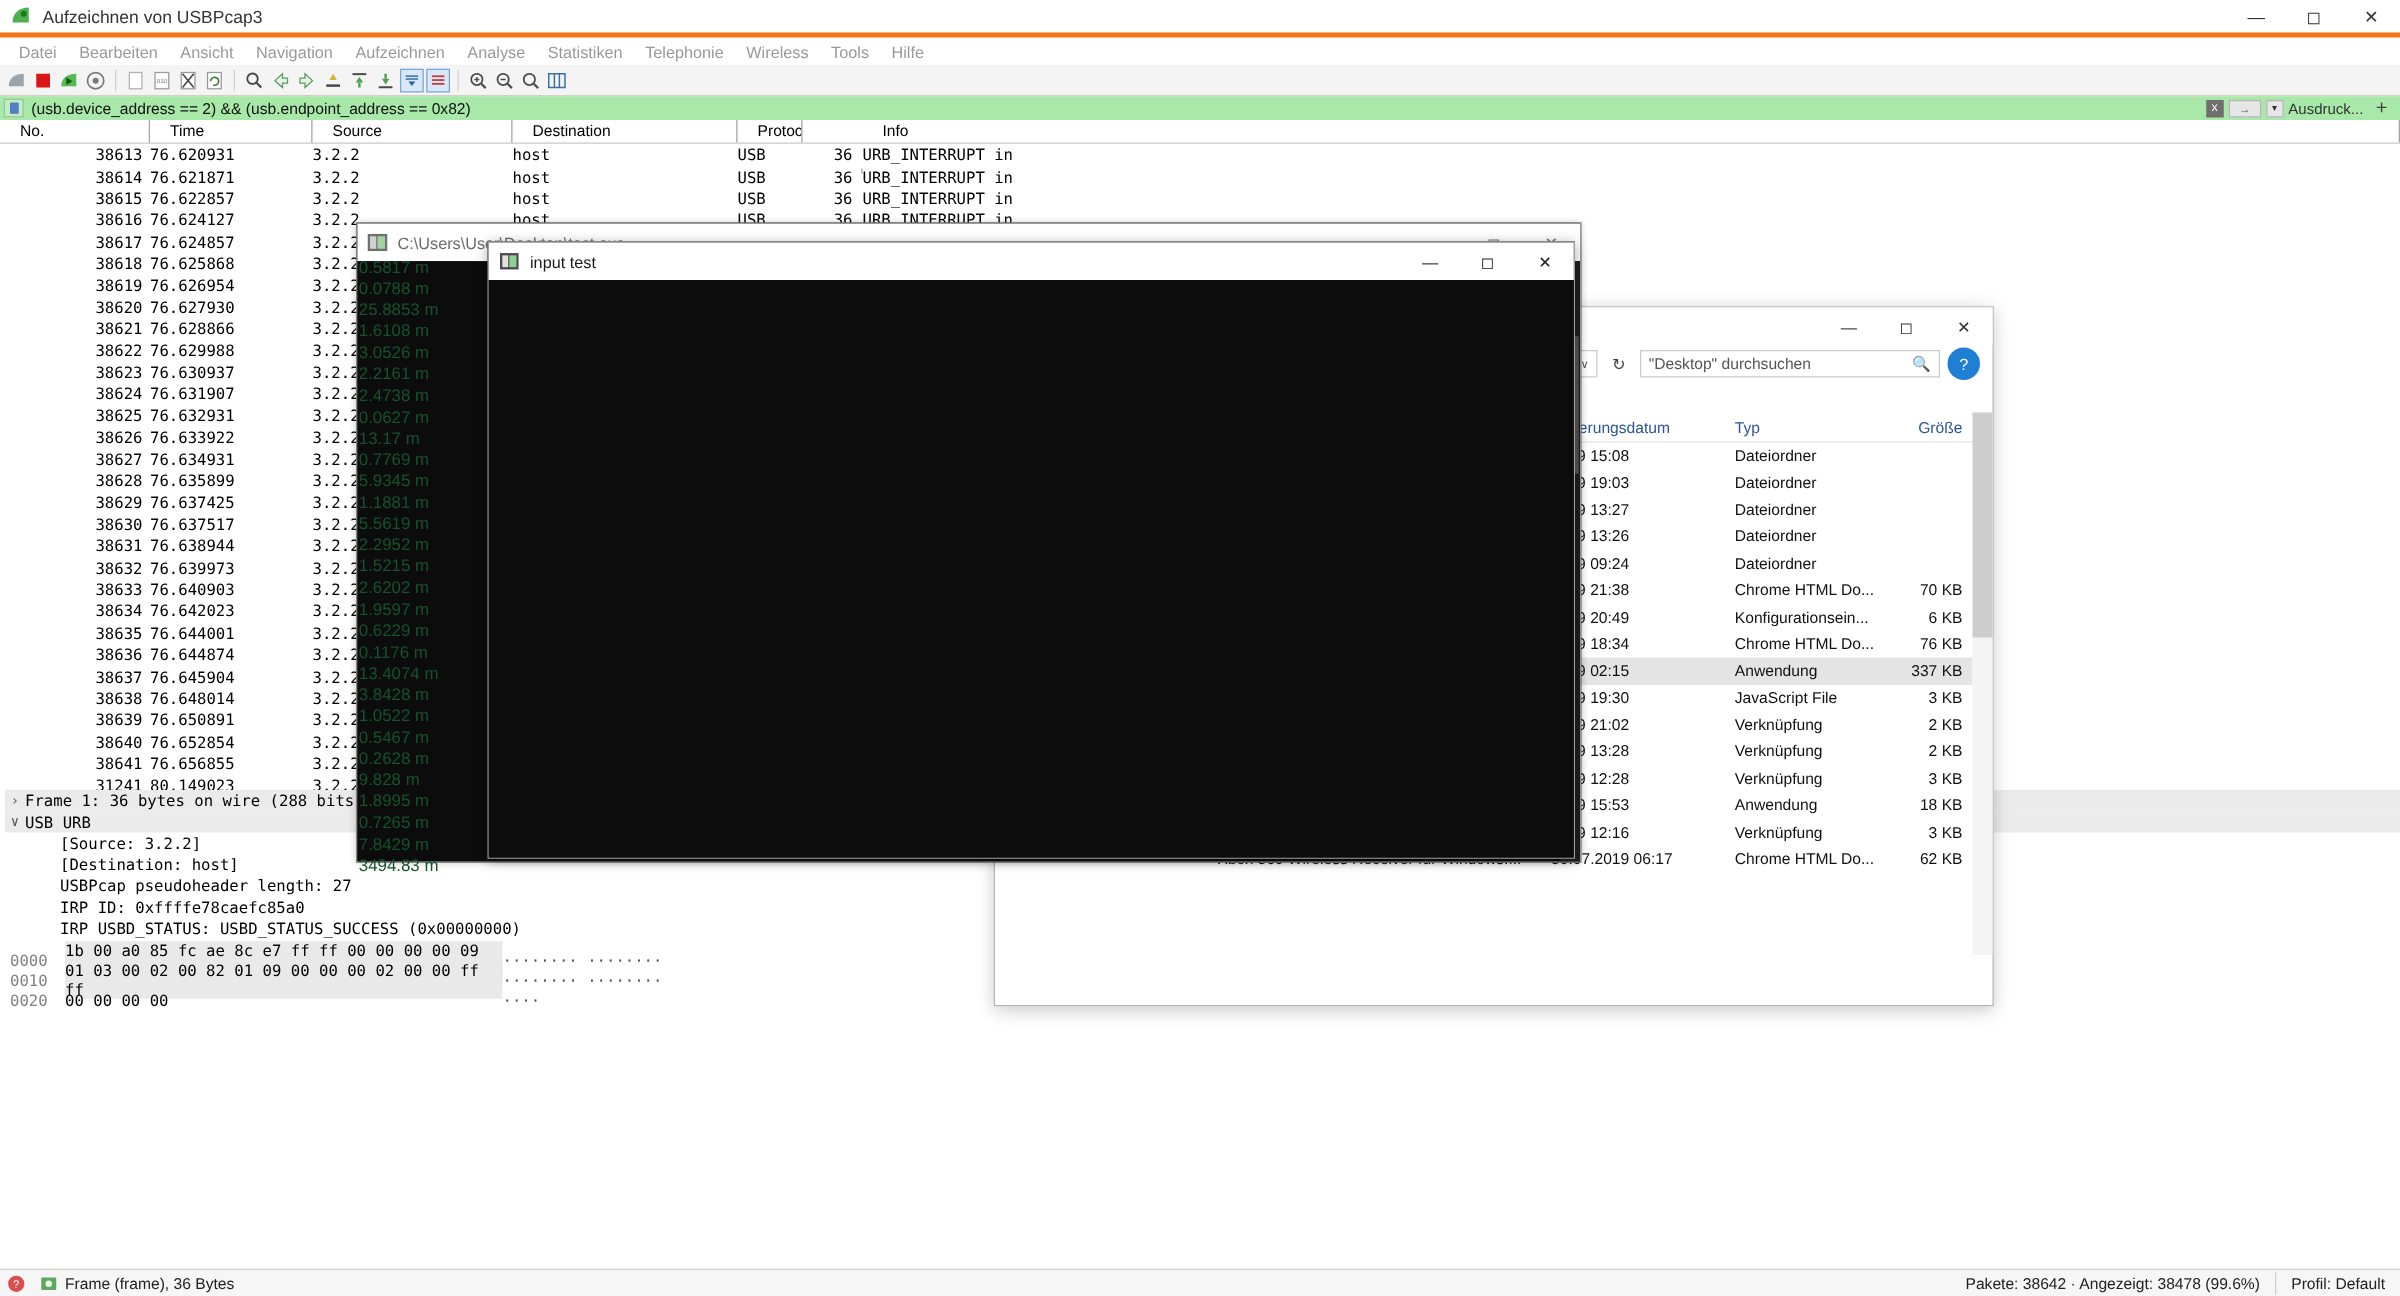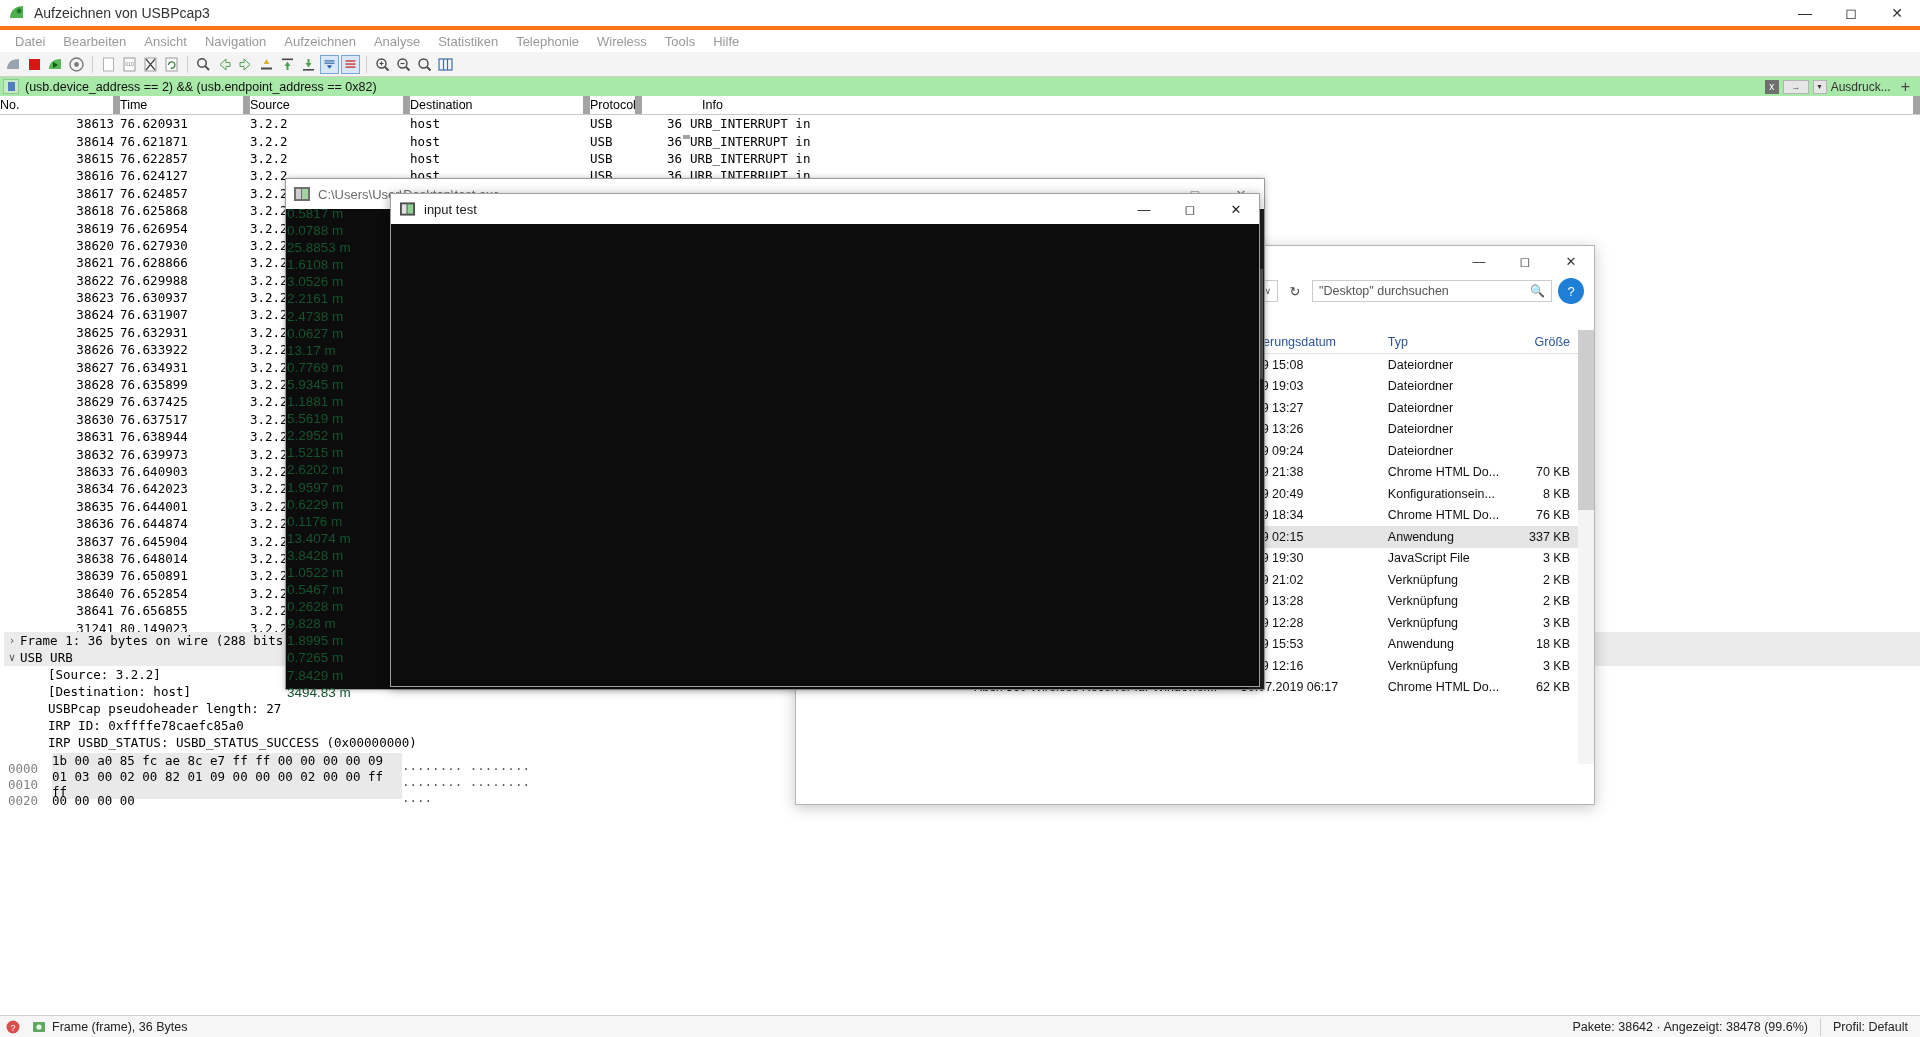--- a/index.html
+++ b/index.html
@@ -43,38 +43,38 @@
   .filter-icon i { display:block; width:7px; height:9px; background:#4f7fbf; }
   .filter-text { flex:1; font-size:12.5px; color:#111; font-family:"Liberation Sans", sans-serif; padding-left:3px; }
   .filter-right { display:flex; align-items:center; gap:4px; padding-right:4px; font-size:12px; color:#333; }
   .fr-x { width:14px; height:14px; background:#6f6f6f; color:#fff; display:flex; align-items:center; justify-content:center; font-size:10px; }
   .fr-arrow { width:26px; height:14px; background:#e6e6e6; border:1px solid #b4b4b4; display:flex; align-items:center; justify-content:center; font-size:9px; color:#555;}
   .fr-caret { width:14px; height:14px; background:#e6e6e6; border:1px solid #b4b4b4; display:flex; align-items:center; justify-content:center; font-size:8px;}
   .fr-plus { font-size:16px; color:#444; padding:0 6px; }
 
   
   .pkt-header { display:flex; height:19px; background:#ffffff; border-bottom:1px solid #c9c9c9; font-size:12.5px; }
-  .pkt-header div { border-right:7px solid #a3a3a3; padding:2px 0; overflow:hidden; white-space:nowrap; }
+  .pkt-header div { border-right:1px solid #a3a3a3; padding:2px 16px; overflow:hidden; white-space:nowrap; }
   .pkt-list { font-family:"DejaVu Sans Mono", monospace; font-size:12.5px; }
   .pkt-row { display:flex; height:17.4px; align-items:center; }
   .c-no    { width:120px; text-align:right; padding-right:6px; }
   .c-time  { width:130px; }
   .c-src   { width:160px; }
   .c-dst   { width:180px; }
   .c-proto { width:52px; }
   .c-len   { width:48px; text-align:right; padding-right:8px; }
   .c-info  { flex:1; }
 
   .h-no    { width:120px; }
   .h-time  { width:130px; }
   .h-src   { width:160px; }
   .h-dst   { width:180px; }
   .h-proto { width:52px; }
   .h-len   { width:48px;margin-top:39px; }
-  .h-info  { flex:1;margin-left:12px; }
+  .h-info  { flex:1; }
 
   
   .detail-pane { font-family:"DejaVu Sans Mono", monospace; font-size:12.5px; padding-left:4px; }
   .detail-row { height:17px; display:flex; align-items:center; white-space:nowrap; }
   .detail-row .tw { width:16px; text-align:center; color:#555; font-size:11px; }
   .detail-row.sel-gray { background:#ebebeb; }
 
   
   .hex-pane { font-family:"DejaVu Sans Mono", monospace; font-size:12.5px; }
   .hex-row { height:16px; display:flex; align-items:center; }
@@ -766,21 +766,21 @@
         <div class="exp-row">
           <div class="e-name"></div>
           <div class="e-date">2019 21:38</div>
           <div class="e-type">Chrome HTML Do...</div>
           <div class="e-size">70 KB</div>
         </div>
         <div class="exp-row">
           <div class="e-name"></div>
           <div class="e-date">2019 20:49</div>
           <div class="e-type">Konfigurationsein...</div>
-          <div class="e-size">8 KB</div>
+          <div class="e-size">6 KB</div>
         </div>
         <div class="exp-row">
           <div class="e-name"></div>
           <div class="e-date">2019 18:34</div>
           <div class="e-type">Chrome HTML Do...</div>
           <div class="e-size">76 KB</div>
         </div>
         <div class="exp-row sel">
           <div class="e-name"></div>
           <div class="e-date">2019 02:15</div>

